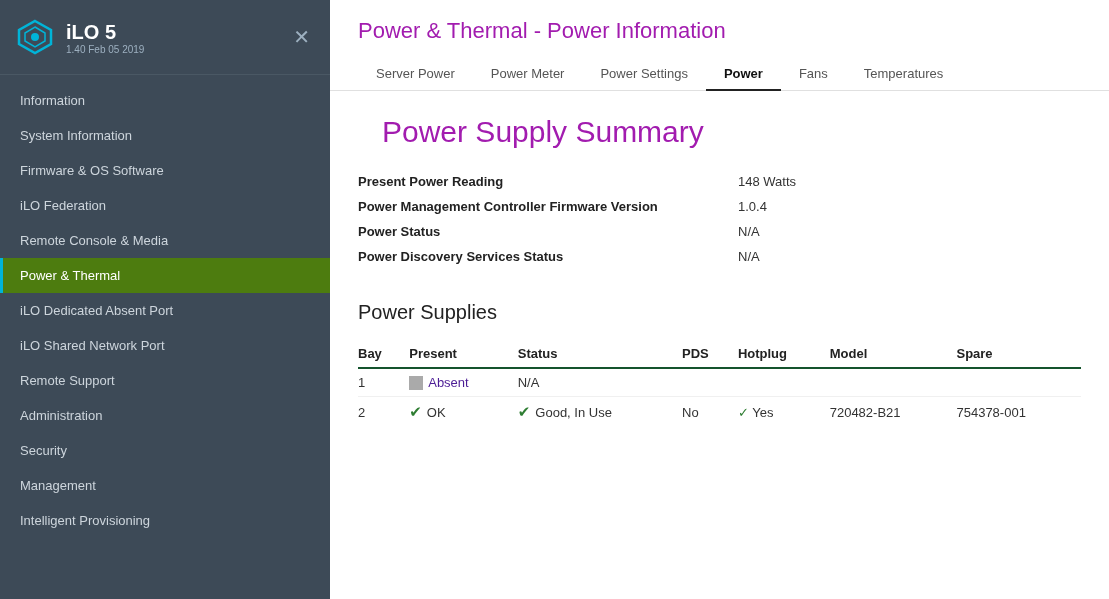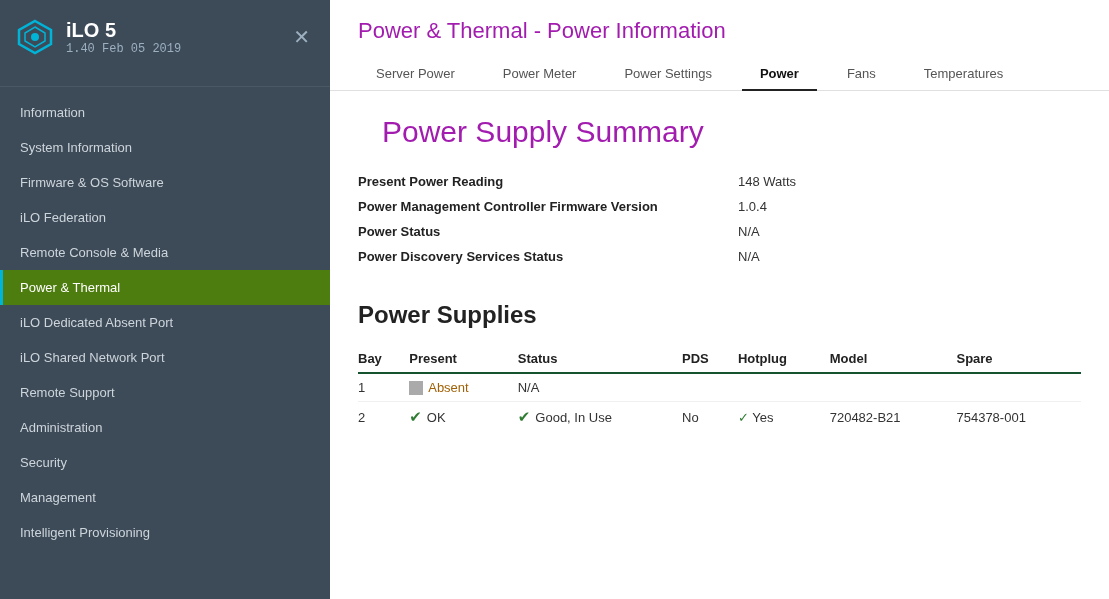--- a/index.html
+++ b/index.html
@@ -12,43 +12,42 @@
       background: #3d4a57;
       color: #cdd5dc;
       display: flex;
       flex-direction: column;
       height: 100%;
     }
     .sidebar-header {
       display: flex;
       align-items: center;
       justify-content: space-between;
-      padding: 18px 16px 30px 16px;
+      padding: 18px 16px 18px 16px;
       border-bottom: 1px solid #4a5864;
     }
     .sidebar-logo-area {
       display: flex;
       align-items: center;
       gap: 12px;
     }
     .sidebar-logo-icon {
       width: 38px;
       height: 38px;
     }
     .sidebar-title-block {}
     .sidebar-app-name {
       font-size: 20px;
       font-weight: 600;
       color: #fff;
       line-height: 1.2;
     }
     .sidebar-version {
-      font-size: 12px;
+      font-size: 10px;
       color: #9db0c0;
-      font-family: Liberation Mono, monospace;
     }
     .sidebar-close-btn {
       background: none;
       border: none;
       color: #9db0c0;
       font-size: 20px;
       cursor: pointer;
       line-height: 1;
       padding: 4px;
     }
@@ -83,21 +82,21 @@
       border-bottom: 1px solid #e0e0e0;
     }
     .main-title {
       font-size: 22px;
       font-weight: 300;
       color: #a21caf;
       margin-bottom: 14px;
     }
     .tab-bar {
       display: flex;
-      gap: 12px;
+      gap: 0;
     }
     .tab {
       padding: 8px 18px;
       cursor: pointer;
       color: #555;
       font-size: 13px;
       border-bottom: 2px solid transparent;
       margin-bottom: -1px;
     }
     .tab.active {
@@ -131,22 +130,22 @@
     .info-table tr td:first-child {
       font-weight: 600;
       color: #222;
       width: 380px;
     }
     .info-table tr td:last-child {
       color: #333;
     }
 
     .power-supplies-title {
-      font-size: 24px;
-      font-weight: 700;
+      font-size: 20px;
+      font-weight: 400;
       color: #222;
       margin-bottom: 16px;
     }
     .supplies-table {
       width: 100%;
       border-collapse: collapse;
     }
     .supplies-table th {
       text-align: left;
       font-weight: 700;
@@ -162,21 +161,21 @@
       vertical-align: middle;
     }
     .supplies-table tr:not(:last-child) td {
       border-bottom: 1px solid #f0f0f0;
     }
 
     .status-absent {
       display: flex;
       align-items: flex-end;
       gap: 5px;
-      color: #a16207;
+      color: #4c1d95;
     }
     .absent-icon {
       width: 14px;
       height: 14px;
       background: #aaa;
       display: inline-block;
     }
     .status-ok {
       display: flex;
       align-items: center;

